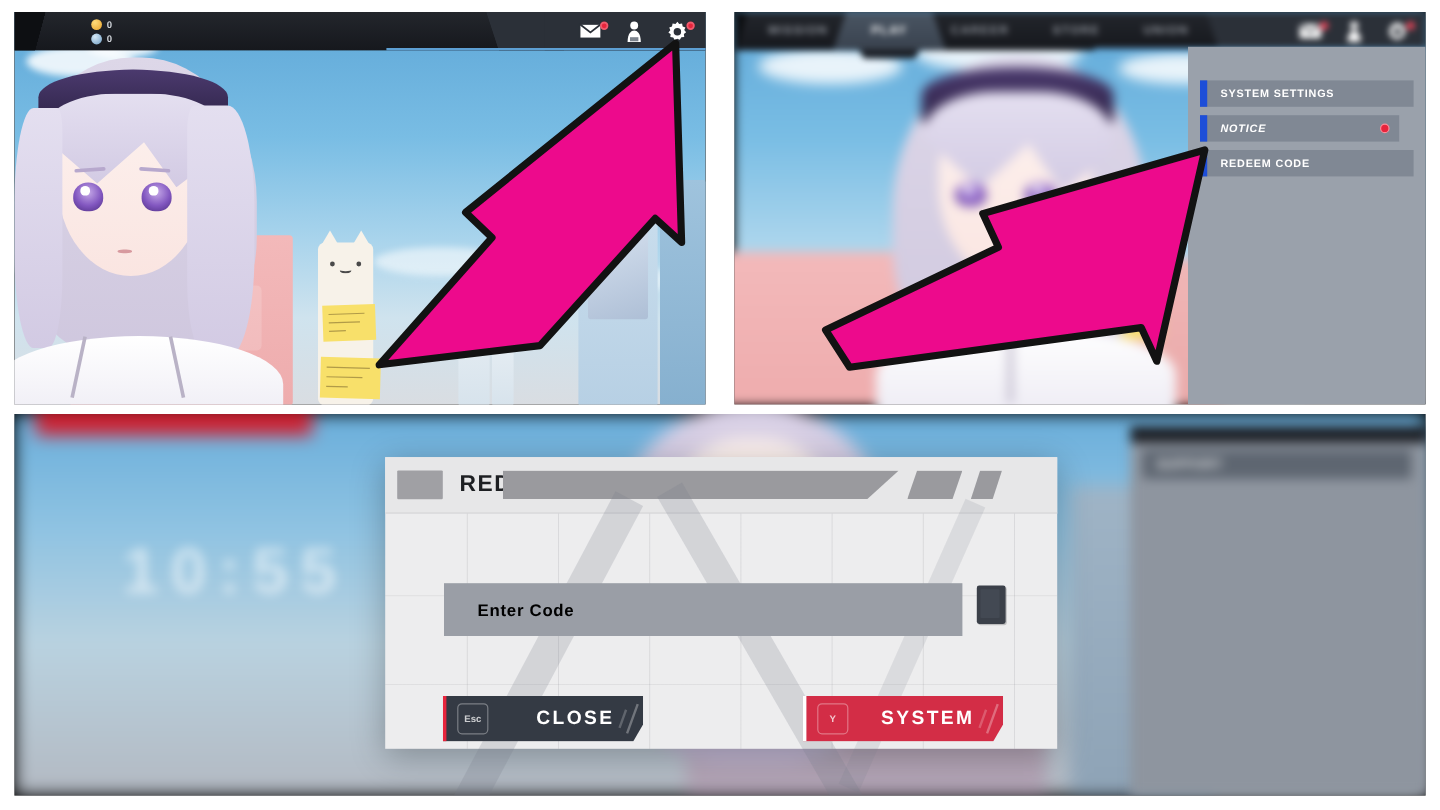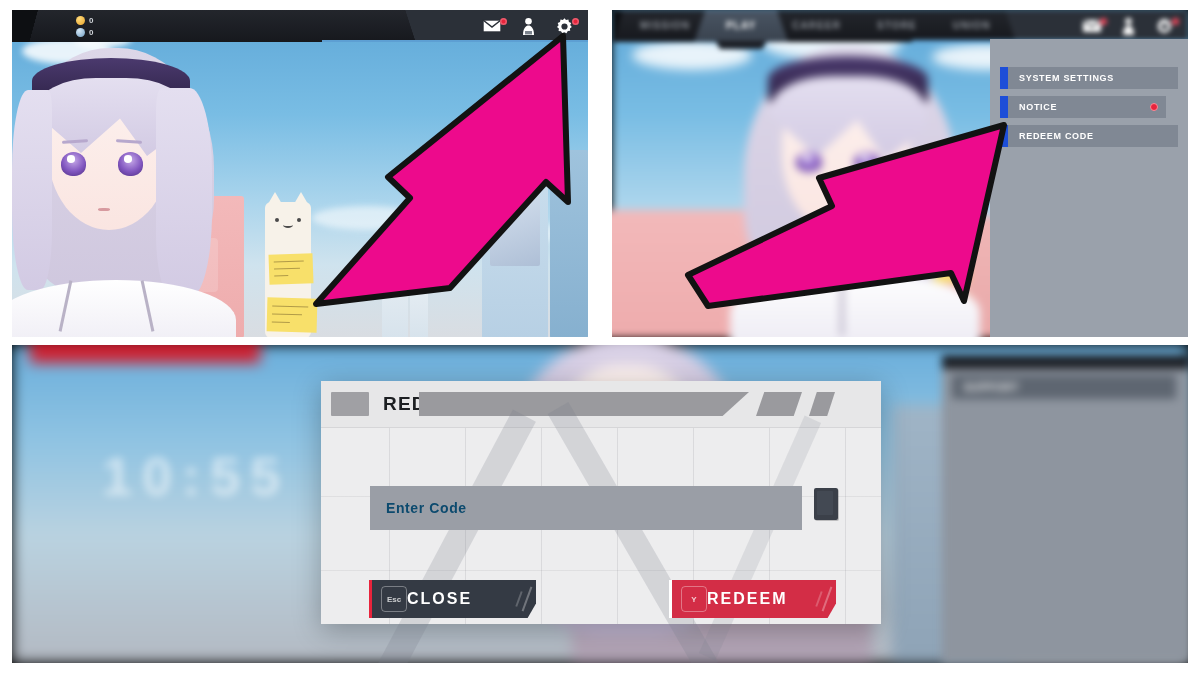--- a/index.html
+++ b/index.html
@@ -150,21 +150,21 @@
   .menu-head-title {
     color:#ffffff; font-weight:bold; letter-spacing:.9px; padding-left:10px;
   }
   .menu-head-slash{
     position:absolute; right:0; top:0; height:100%; width:42px;
     background:linear-gradient(58deg, transparent 0 44%, #3b424d 45% 58%, transparent 59% 100%);
   }
   .menu-item {
     position:absolute; background:#808894;
     display:flex; align-items:center;
-    border-left:8px solid #1d4ed8;
+    border-left:6px solid #1d4ed8;
   }
   .menu-item-label {
     color:#ffffff; font-weight:bold; letter-spacing:.7px; padding-left:11px;
   }
   .menu-item .reddot2{
     position:absolute; right:8px; top:50%; transform:translateY(-50%);
     width:8px; height:8px; border-radius:50%;
     background:#e8243c; border:1px solid #ff8a97;
   }
 
@@ -207,41 +207,41 @@
     background-position:-8px -6px;
   }
   .dlg-streak {
     position:absolute; background:rgba(120,125,135,.22);
     transform-origin:center;
   }
   .code-input {
     position:absolute; background:#9a9ea6;
     display:flex; align-items:center;
   }
-  .code-ph { color:#0c4a6e; font-weight:bold; letter-spacing:.6px; padding-left:16px; }
+  .code-ph { color:#000000; font-weight:bold; letter-spacing:.6px; padding-left:28px; }
   .paste-btn { position:absolute; background:#3b4049; border-radius:2px; box-shadow:1px 1px 0 rgba(0,0,0,.2); }
   .paste-btn::after{
     content:""; position:absolute; left:3px; top:3px; right:5px; bottom:5px;
     background:#434953; border-radius:1px;
   }
 
   .btn {
     position:absolute; display:flex; align-items:center;
     clip-path:polygon(0 0, 100% 0, 100% 62%, 95% 100%, 0 100%);
   }
   .btn-close { background:#343a44; border-left:3px solid #e8243c; }
   .btn-redeem { background:#d32d46; border-left:3px solid #ffffff; }
   .key-cap {
     width:26px; height:26px; margin-left:9px;
     border:1px solid rgba(255,255,255,.35); border-radius:4px;
     display:flex; align-items:center; justify-content:center;
     color:rgba(255,255,255,.75); font-size:8px; font-weight:bold;
   }
   .btn-label {
-    flex:1; text-align:left; color:#ffffff; font-weight:bold;
+    flex:1; text-align:right; color:#ffffff; font-weight:bold;
     letter-spacing:2px; padding-right:24px;
   }
   .btn-notch{
     position:absolute; right:8px; top:50%; transform:translateY(-50%) rotate(20deg);
     width:2px; height:26px; background:rgba(255,255,255,.30);
   }
   .btn-notch2{
     position:absolute; right:16px; top:50%; transform:translateY(-50%) rotate(20deg);
     width:2px; height:16px; background:rgba(255,255,255,.22);
   }
@@ -438,21 +438,21 @@
       </div>
       <div class="accent-line" style="left:300px; width:280px;"></div>
     </div>
 
     <div class="menu-panel" style="left:378px; top:29px; width:198px; height:298px;">
 
       <div class="menu-item" style="left:10px; top:28px; width:178px; height:22px;">
         <span class="menu-item-label" style="font-size:9px;">SYSTEM SETTINGS</span>
       </div>
 
-      <div class="menu-item" style="left:10px; top:57px; width:166px; height:22px;">
+      <div class="menu-item" style="left:10px; top:57px; width:166px; height:22px;font-style:italic;">
         <span class="menu-item-label" style="font-size:9px;">NOTICE</span>
         <span class="reddot2"></span>
       </div>
 
       <div class="menu-item" style="left:10px; top:86px; width:178px; height:22px;">
         <span class="menu-item-label" style="font-size:9px;">REDEEM CODE</span>
       </div>
 
     </div>
 
@@ -509,21 +509,21 @@
 
         <div class="btn btn-close" style="left:48px; top:152px; width:167px; height:38px;">
           <span class="key-cap">Esc</span>
           <span class="btn-label" style="font-size:16px;">CLOSE</span>
           <span class="btn-notch"></span>
           <span class="btn-notch2"></span>
         </div>
 
         <div class="btn btn-redeem" style="left:348px; top:152px; width:167px; height:38px;">
           <span class="key-cap">Y</span>
-          <span class="btn-label" style="font-size:16px;">REDEEM</span>
+          <span class="btn-label" style="font-size:16px;">SYSTEM</span>
           <span class="btn-notch"></span>
           <span class="btn-notch2"></span>
         </div>
       </div>
     </div>
   </div>
 
 </div>
 
 </body></html>

